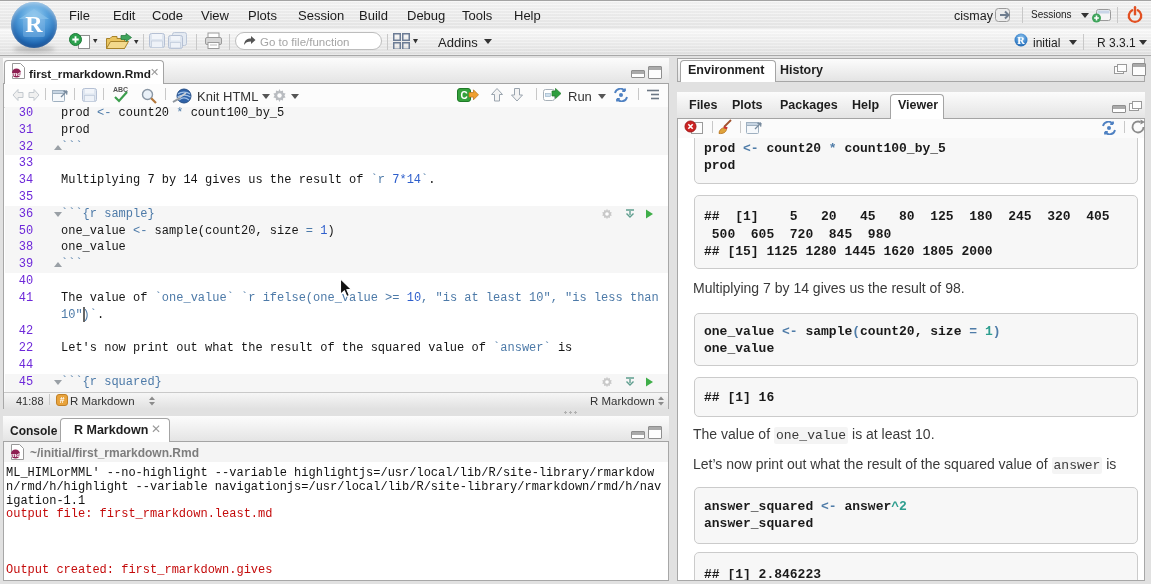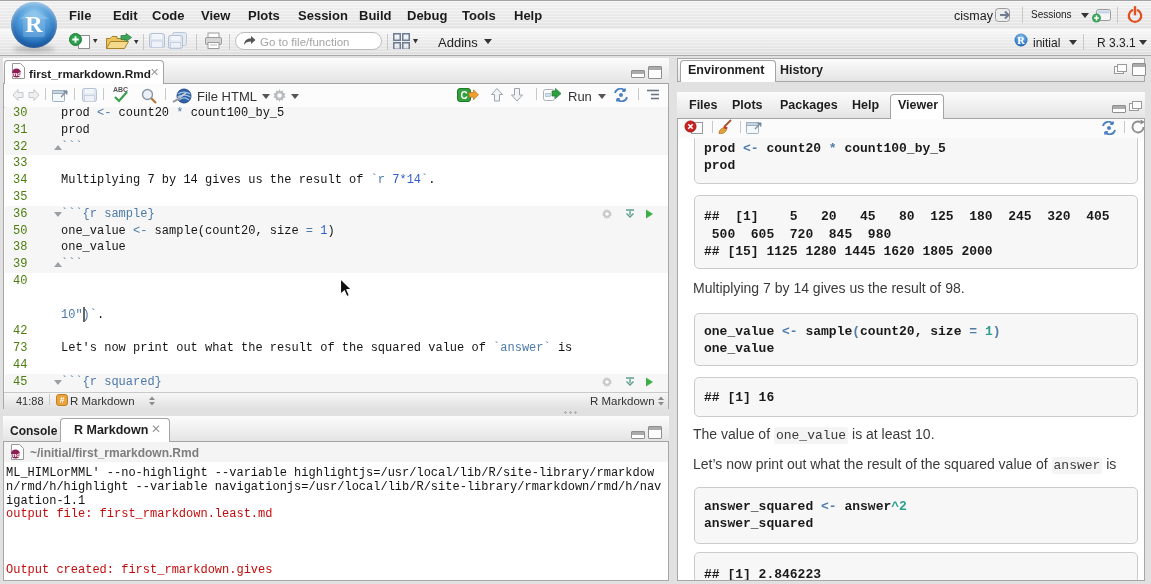--- a/index.html
+++ b/index.html
@@ -1,37 +1,37 @@
 <!DOCTYPE html>
 <html><head>
 <meta charset="utf-8">
 <style>
 html,body{margin:0;padding:0}
 #win{position:relative;width:1151px;height:584px;background:#e1e1e1;border-top:1px solid #a3a3a3;box-sizing:border-box;font-family:"Liberation Sans",sans-serif;overflow:hidden}
 .abs{position:absolute}
 .mono{font-family:"Liberation Mono",monospace}
 
 #menubar{position:absolute;left:0;top:0;width:1151px;height:28px;background:repeating-linear-gradient(0deg,rgba(255,255,255,0.35) 0 1px,rgba(0,0,0,0.012) 1px 3px),linear-gradient(#f3f3f3,#e6e6e6)}
-.mitem{position:absolute;top:7px;font-size:13px;font-weight:bold;color:#1b1b1b}
+.mitem{position:absolute;top:7px;font-size:13px;font-weight:normal;color:#1b1b1b}
 #toolbar{position:absolute;left:0;top:28px;width:1151px;height:26px;background:repeating-linear-gradient(0deg,rgba(255,255,255,0.3) 0 1px,rgba(0,0,0,0.01) 1px 3px),linear-gradient(#fafafa,#e1e1e1);border-bottom:1px solid #a8a8a8}
 .tsep{position:absolute;top:33px;width:1px;height:16px;background:#c8c8c8}
 
 .pane{position:absolute;background:#fff;border:1px solid #a7a7a7;box-sizing:border-box}
 .tabbar{position:absolute;background:linear-gradient(#fcfcfc,#e4e4e4);border-bottom:1px solid #a4a4a4;box-sizing:border-box}
 .tab{position:absolute;background:#fff;border:1px solid #a4a4a4;border-bottom:none;border-radius:4px 4px 0 0;box-sizing:border-box}
 .tablabel{font-size:12.5px;font-weight:bold;color:#1e1e1e;white-space:nowrap}
 .ico-min{position:absolute;width:12px;height:6px;border:1px solid #8f8f8f;background:#fff;border-radius:1px}.ico-min:before{content:"";display:block;height:2.5px;background:#aaa}
 .ico-max{position:absolute;width:12px;height:11px;border:1px solid #8f8f8f;background:#fdfdfd;border-radius:1px}
 .ico-max:before{content:"";display:block;height:3px;background:#aaa}
 .ico-restore{position:absolute;width:13px;height:10px}
 .ico-restore .b{position:absolute;left:0;bottom:0;width:8px;height:6px;border:1px solid #9a9a9a;background:#fdfdfd}
 .ico-restore .f{position:absolute;right:0;top:0;width:8px;height:6px;border:1px solid #9a9a9a;background:#fdfdfd}
 
 .crow{position:absolute;left:1px;width:664px;height:17px;font-family:"Liberation Mono",monospace;font-size:12px;line-height:16.8px;white-space:pre}
-.gut{position:absolute;left:8px;width:40px;text-align:left;color:#4d7c0f}
+.gut{position:absolute;left:1px;width:40px;text-align:center;color:#6d28d9}
 .cod{position:absolute;left:56px;color:#151515}
 .stl{color:#4d7aa8}
 .num{color:#2e5fcc}
 .fold{position:absolute;left:49px;top:6px;width:0;height:0}
 .folddown{border-left:4px solid transparent;border-right:4px solid transparent;border-top:5px solid #9aa0a6}
 .foldup{border-left:4px solid transparent;border-right:4px solid transparent;border-bottom:5px solid #9aa0a6}
 .chunkbg{position:absolute;left:1px;width:664px;background:#f6f6f6}
 
 .vbox{position:absolute;left:16px;width:444px;border:1px solid #cbcbcb;border-radius:5px;background:#f7f7f7;box-sizing:border-box;font-family:"Liberation Mono",monospace;font-weight:bold;font-size:13px;line-height:17.25px;color:#1a1a1a;white-space:pre;padding-left:9px}
 .vp{position:absolute;left:15px;font-size:14px;color:#3a3a3a;white-space:nowrap}
@@ -87,23 +87,24 @@
     <div class="crow" style="top:14.8px"><span class="gut">31</span><span class="cod">prod</span></div>
     <div class="crow" style="top:31.6px"><span class="gut">32</span><span class="cod stl">```</span><span class="fold foldup"></span></div>
     <div class="crow" style="top:48.4px"><span class="gut">33</span></div>
     <div class="crow" style="top:65.2px"><span class="gut">34</span><span class="cod">Multiplying 7 by 14 gives us the result of <span class="stl">`r </span><span class="num">7*14</span><span class="stl">`</span>.</span></div>
     <div class="crow" style="top:82px"><span class="gut">35</span></div>
     <div class="crow" style="top:98.8px"><span class="gut">36</span><span class="cod stl">```{r sample}</span><span class="fold folddown"></span></div>
     <div class="crow" style="top:115.6px"><span class="gut">50</span><span class="cod">one_value <span class="stl">&lt;-</span> sample(count20, size <span class="stl">=</span> <span class="num">1</span>)</span></div>
     <div class="crow" style="top:132.4px"><span class="gut">38</span><span class="cod">one_value</span></div>
     <div class="crow" style="top:149.2px"><span class="gut">39</span><span class="cod stl">```</span><span class="fold foldup"></span></div>
     <div class="crow" style="top:166px"><span class="gut">40</span></div>
+    <div class="crow" style="top:182.8px"><span class="gut">41</span><span class="cod">The value of <span class="stl">`one_value`</span> <span class="stl">`r ifelse(one_value &gt;= </span><span class="num">10</span><span class="stl">, "is at least 10", "is less than</span></span></div>
     <div class="crow" style="top:199.6px"><span class="cod"><span class="stl">10")`</span>.</span></div>
     <div class="crow" style="top:216.4px"><span class="gut">42</span></div>
-    <div class="crow" style="top:233.2px"><span class="gut">73</span><span class="cod">Let's now print out what the result of the squared value of <span class="stl">`answer`</span> is</span></div>
+    <div class="crow" style="top:233.2px"><span class="gut">22</span><span class="cod">Let's now print out what the result of the squared value of <span class="stl">`answer`</span> is</span></div>
     <div class="crow" style="top:250px"><span class="gut">44</span></div>
     <div class="crow" style="top:266.8px"><span class="gut">45</span><span class="cod stl">```{r squared}</span><span class="fold folddown"></span></div>
   </div>
 
   <div class="abs" style="left:4px;top:391px;width:664px;height:16px;background:linear-gradient(#f6f6f6,#e1e1e1);border-top:1px solid #c9c9c9"></div>
   <span class="abs" style="left:16px;top:394px;font-size:11px;color:#333">41:88</span>
   <span class="abs" style="left:70px;top:394px;font-size:11.5px;color:#333">R Markdown</span>
   <span class="abs" style="left:590px;top:394px;font-size:11.5px;color:#333">R Markdown</span>
 
   <div class="pane" style="left:3px;top:415px;width:666px;height:165px"></div>
@@ -280,21 +281,21 @@
       <circle cx="7.5" cy="7.5" r="5" fill="#eaf1f8" stroke="#8a97a5" stroke-width="1.4"></circle>
       <line x1="11.2" y1="11.2" x2="16" y2="16" stroke="#b2763a" stroke-width="2.2"></line>
     </svg>
   <div class="tsep" style="left:165px;top:87px;height:12px"></div>
   <svg class="abs" style="left:172px;top:85px" width="22" height="19" viewBox="0 0 22 19">
       <circle cx="12" cy="10" r="7" fill="#2f62a8" stroke="#254e86"></circle>
       <path d="M6 8 C9 5.5 15 5.5 18 8 M5.5 11 C9 8.5 15 8.5 18.5 11 M7 14 C10 11.5 14 11.5 17 14" stroke="#9fc0e8" stroke-width="1.1" fill="none"></path>
       <line x1="1" y1="16" x2="14" y2="7" stroke="#c9ced4" stroke-width="1.6"></line>
       <line x1="1" y1="16" x2="8" y2="12.2" stroke="#8f969e" stroke-width="1.8"></line>
     </svg>
-  <span class="abs" style="left:197px;top:88px;font-size:13px;color:#333">File HTML</span>
+  <span class="abs" style="left:197px;top:88px;font-size:13px;color:#333">Knit HTML</span>
   <span class="abs" style="left:262px;top:93px;width:0;height:0;border-left:4px solid transparent;border-right:4px solid transparent;border-top:5px solid #555"></span>
   <svg class="abs" style="left:272px;top:87px" width="15" height="15" viewBox="0 0 15 15">
       <path d="M7.5 1 L8.6 3.2 L11 2.6 L11.2 5 L13.6 5.6 L12.4 7.5 L13.6 9.4 L11.2 10 L11 12.4 L8.6 11.8 L7.5 14 L6.4 11.8 L4 12.4 L3.8 10 L1.4 9.4 L2.6 7.5 L1.4 5.6 L3.8 5 L4 2.6 L6.4 3.2 Z" fill="#b9bcc0"></path>
       <circle cx="7.5" cy="7.5" r="2.2" fill="#fdfdfd"></circle>
     </svg>
   <span class="abs" style="left:291px;top:93px;width:0;height:0;border-left:4px solid transparent;border-right:4px solid transparent;border-top:5px solid #555"></span>
   <svg class="abs" style="left:457px;top:87px" width="22" height="15" viewBox="0 0 22 15">
       <rect x="0.5" y="0.5" width="13" height="13" rx="2.5" fill="#35a13c" stroke="#1f7a28"></rect>
       <text x="7" y="10.8" text-anchor="middle" font-family="Liberation Sans" font-size="10" font-weight="bold" fill="#fff">C</text>
       <path d="M12 4.5 h4.5 v-2.7 l5 5 l-5 5 v-2.7 h-4.5 z" fill="#f0a030" stroke="#b5701a" stroke-width="0.7"></path>

